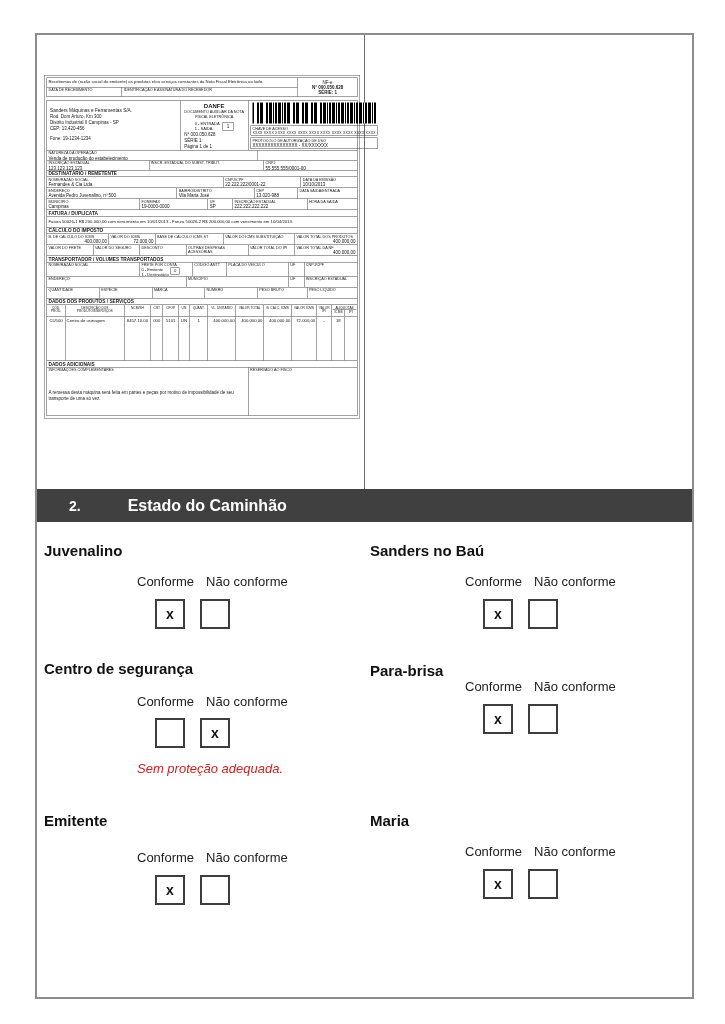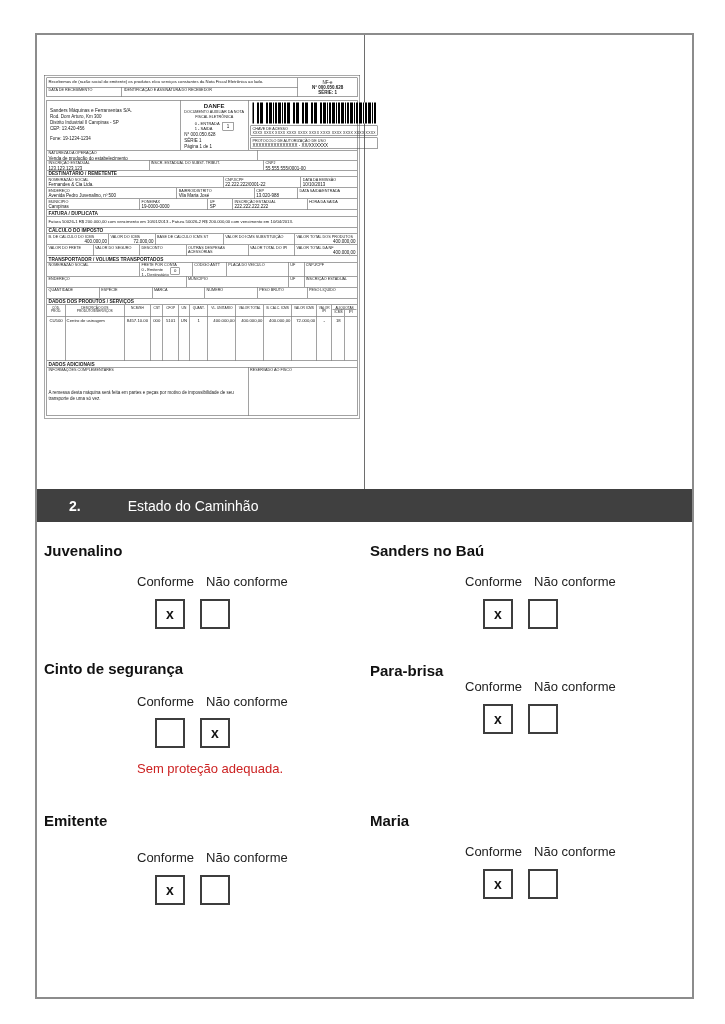--- a/index.html
+++ b/index.html
@@ -4,32 +4,32 @@
 <style>
   html,body{margin:0;padding:0;background:#ffffff;width:725px;height:1024px;overflow:hidden;
     font-family:"Liberation Sans","DejaVu Sans",sans-serif;color:#1a1a1a;}
   .page{position:absolute;left:35px;top:33px;width:655px;height:962px;border:2px solid #8c8c8c;background:#fff;}
   .top-divider{position:absolute;left:327px;top:0;width:1px;height:454px;background:#6e6e6e;}
 
   
   .section-bar{position:absolute;left:0;top:454px;width:100%;height:33px;background:#404040;
     display:flex;align-items:center;box-sizing:border-box;padding-left:32px;}
   .section-bar .num{color:#fff;font-weight:bold;font-size:14px;margin-right:11px;}
-  .section-bar .ttl{color:#fff;font-weight:normal;font-size:14px;padding-left:36px;}
+  .section-bar .ttl{color:#fff;font-weight:bold;font-size:16px;padding-left:36px;}
 
   
   .item{position:absolute;width:300px;}
   .item h3{margin:0;font-size:15px;font-weight:bold;color:#111;}
   .lbls{position:absolute;white-space:nowrap;font-size:13px;color:#222;}
   .lbls span{margin-right:12px;}
   .lbls span:last-child{margin-right:0;}
   .boxes{position:absolute;display:flex;gap:15px;}
   .box{width:30px;height:30px;border:2px solid #3d3d3d;background:#fff;display:flex;align-items:center;justify-content:center;
     font-size:14px;font-weight:bold;color:#111;box-sizing:border-box;}
-  .note{position:absolute;font-size:13px;color:#cc2222;white-space:nowrap;}
+  .note{position:absolute;font-size:13px;font-style:italic;color:#cc2222;white-space:nowrap;}
   .col-l{left:7px;}  .col-r{left:333px;}
   .col-l .lbls{left:93px;} .col-l .boxes{left:111px;} .col-l .note{left:93px;}
   .col-r .lbls{left:95px;} .col-r .boxes{left:113px;}
   .it-rastreador{top:507px;} .it-rastreador .lbls{top:32px;} .it-rastreador .boxes{top:57px;}
   .it-cortina{top:507px;}    .it-cortina .lbls{top:32px;}    .it-cortina .boxes{top:57px;}
   .it-cinto{top:625px;}      .it-cinto .lbls{top:34px;}      .it-cinto .boxes{top:58px;} .it-cinto .note{top:101px;}
   .it-parabrisa{top:627px;}  .it-parabrisa .lbls{top:17px;}  .it-parabrisa .boxes{top:42px;}
   .it-extintor{top:777px;}   .it-extintor .lbls{top:38px;}   .it-extintor .boxes{top:63px;}
   .it-macaco{top:777px;}     .it-macaco .lbls{top:32px;}     .it-macaco .boxes{top:57px;}
 
@@ -449,21 +449,21 @@
       <div class="box">
           <span>x</span>
         </div>
       <div class="box">
           <span></span>
         </div>
     </div>
   </div>
 
   <div class="item col-l it-cinto">
-    <h3>Cinto de segurança</h3>
+    <h3>Centro de segurança</h3>
     <div class="lbls"><span>Conforme</span><span>Não conforme</span></div>
     <div class="boxes">
       <div class="box">
           <span></span>
         </div>
       <div class="box">
           <span>x</span>
         </div>
     </div>
     <div class="note">Sem proteção adequada.</div>

